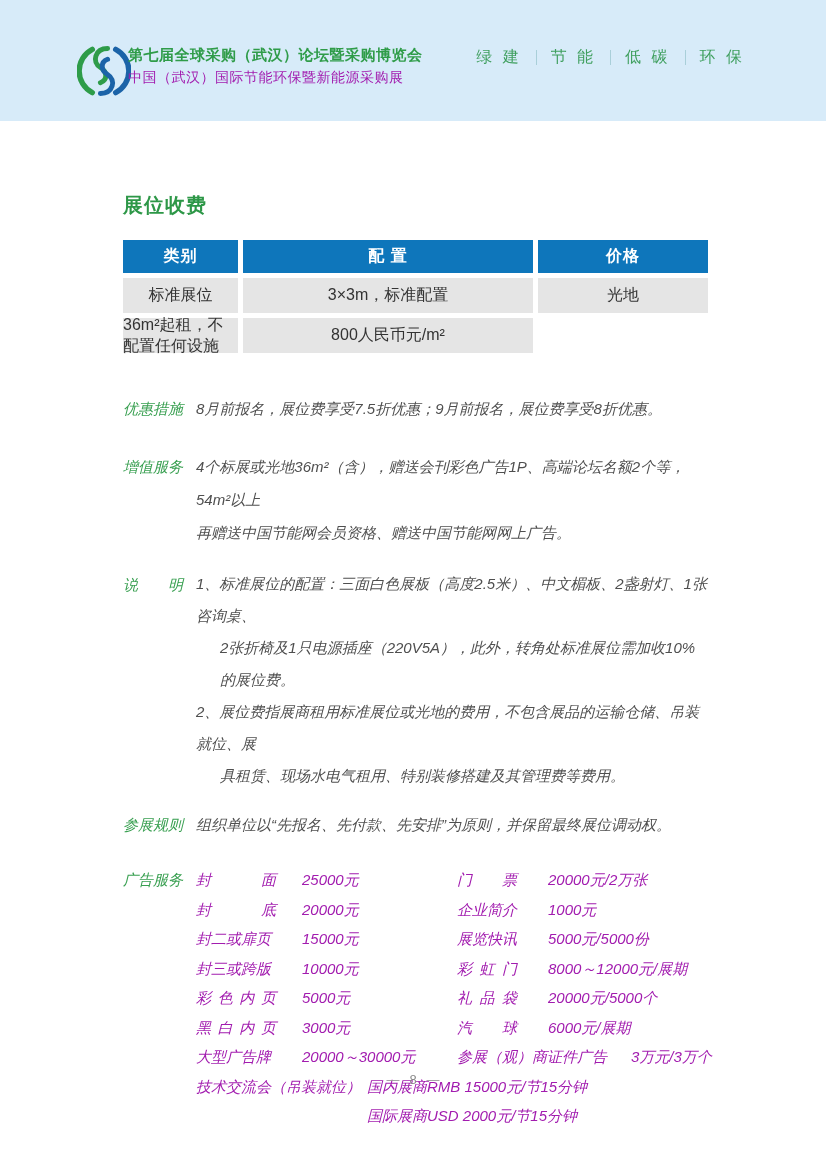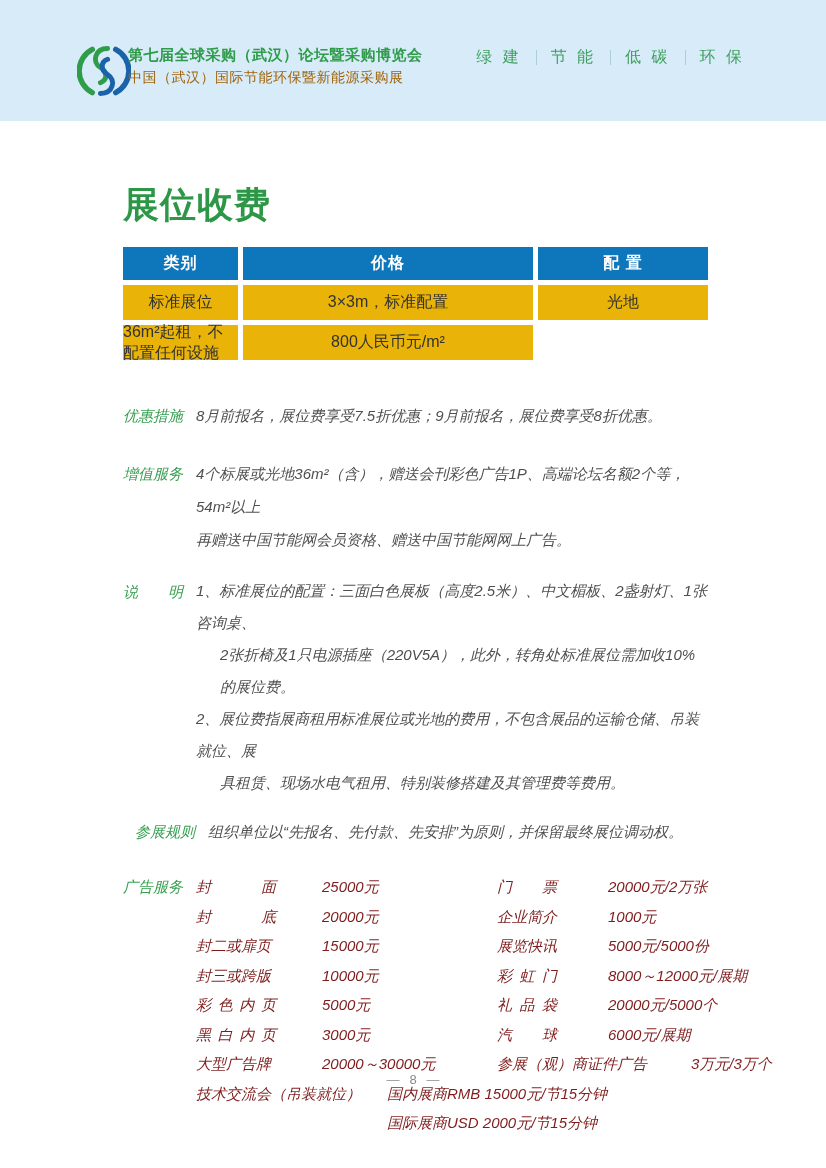--- a/index.html
+++ b/index.html
@@ -6,44 +6,44 @@
   body{
     width:826px;height:1168px;background:#ffffff;overflow:hidden;
     font-family:"Liberation Sans","DejaVu Sans",sans-serif;
     -webkit-font-smoothing:antialiased;
   }
   
   .hdr{position:relative;width:826px;height:121px;background:#d7ebf9;}
   .hdr-logo{position:absolute;left:77px;top:41px;width:54px;height:60px;}
   .hdr-titles{position:absolute;left:128px;top:45px;}
   .hdr-t1{font-size:15px;font-weight:bold;color:#2f9c49;letter-spacing:.5px;line-height:20px;}
-  .hdr-t2{font-size:14px;color:#a16207;letter-spacing:.5px;line-height:20px;margin-top:2px;}
+  .hdr-t2{font-size:14px;color:#a21caf;letter-spacing:.5px;line-height:20px;margin-top:2px;}
   .hdr-nav{position:absolute;right:81px;top:47px;display:flex;align-items:center;
     font-size:16px;color:#3f9f5e;letter-spacing:3px;}
   .hdr-nav .sep{display:inline-block;width:1px;height:15px;background:#a9cfd9;margin:0 14px;}
   
   .content{margin-left:123px;width:585px;}
-  .page-title{margin:69px 0 0 0;font-size:36px;line-height:30px;font-weight:600;color:#2d9747;letter-spacing:1px;}
-  
-  .fee-table{margin-top:27px;display:grid;grid-template-columns:115px 290px 170px;gap:5px;}
+  .page-title{margin:69px 0 0 0;font-size:20px;line-height:30px;font-weight:600;color:#2d9747;letter-spacing:1px;}
+  
+  .fee-table{margin-top:20px;display:grid;grid-template-columns:115px 290px 170px;gap:5px;}
   .fee-table .hc{background:#0e76bb;color:#ffffff;font-size:16px;font-weight:bold;
     height:33px;display:flex;align-items:center;justify-content:center;letter-spacing:1px;}
-  .fee-table .c{background:#eab308;color:#333333;font-size:16px;height:35px;
+  .fee-table .c{background:#e5e5e5;color:#333333;font-size:16px;height:35px;
     display:flex;align-items:center;justify-content:center;}
   
   .sections{margin-top:39px;font-style:italic;}
   .section{display:flex;}
   .sec-label{flex:none;width:60px;margin-right:13px;font-size:15px;color:#3aa052;
     line-height:33px;text-align:justify;text-align-last:justify;}
   .sec-body{flex:1;font-size:15px;color:#4f4f4f;line-height:33px;}
-  .mb25{margin-bottom:25px;} .mb19{margin-bottom:19px;} .mb16{margin-bottom:16px;} .mb24{margin-bottom:24px;margin-left:12px;}
+  .mb25{margin-bottom:25px;} .mb19{margin-bottom:19px;} .mb16{margin-bottom:16px;} .mb24{margin-bottom:24px;}
   .note-line{line-height:32px;}
   .note-cont{padding-left:24px;}
   
-  .ad-row{display:flex;line-height:29.5px;font-size:15px;color:#7f1d1d;gap:20px;}
+  .ad-row{display:flex;line-height:29.5px;font-size:15px;color:#a21caf;}
   .ad-ll{flex:none;width:106px;}
   .ad-ll .j{display:inline-block;width:80px;text-align:justify;text-align-last:justify;}
   .ad-lp{flex:none;width:155px;}
   .ad-rl{flex:none;width:91px;}
   .ad-rl .j{display:inline-block;width:60px;text-align:justify;text-align-last:justify;}
   .ad-rp{flex:none;}
   .ad-rl-wide{flex:none;margin-right:24px;}
   .tech-label{flex:none;width:171px;}
   
   .footer{position:absolute;left:0;top:1072px;width:826px;text-align:center;
@@ -74,22 +74,22 @@
     <span>环 保</span>
   </div>
 </div>
 
 <div class="content">
 
   <h1 class="page-title">展位收费</h1>
 
   <div class="fee-table">
     <div class="hc">类别</div>
+    <div class="hc">配  置</div>
     <div class="hc">价格</div>
-    <div class="hc">配  置</div>
 
     <div class="c">标准展位</div>
     <div class="c">3×3m，标准配置</div>
 
     <div class="c">光地</div>
     <div class="c">36m²起租，不配置任何设施</div>
     <div class="c">800人民币元/m²</div>
   </div>
 
   <div class="sections">

